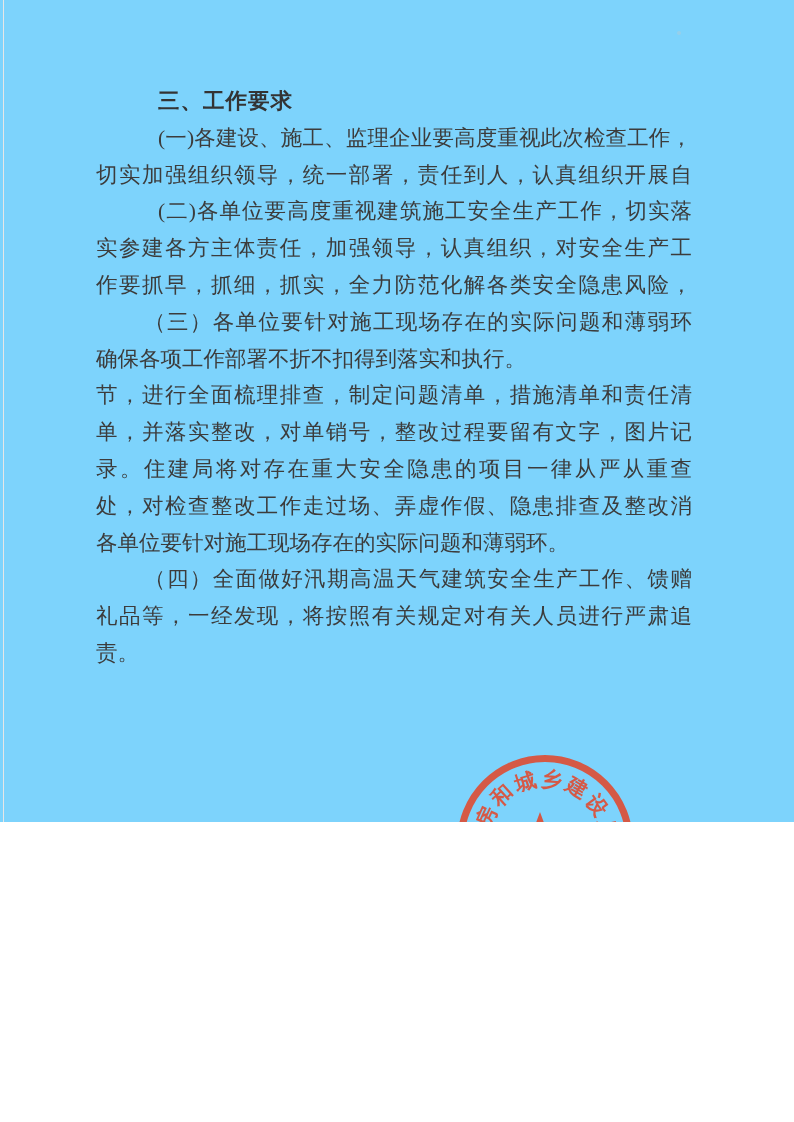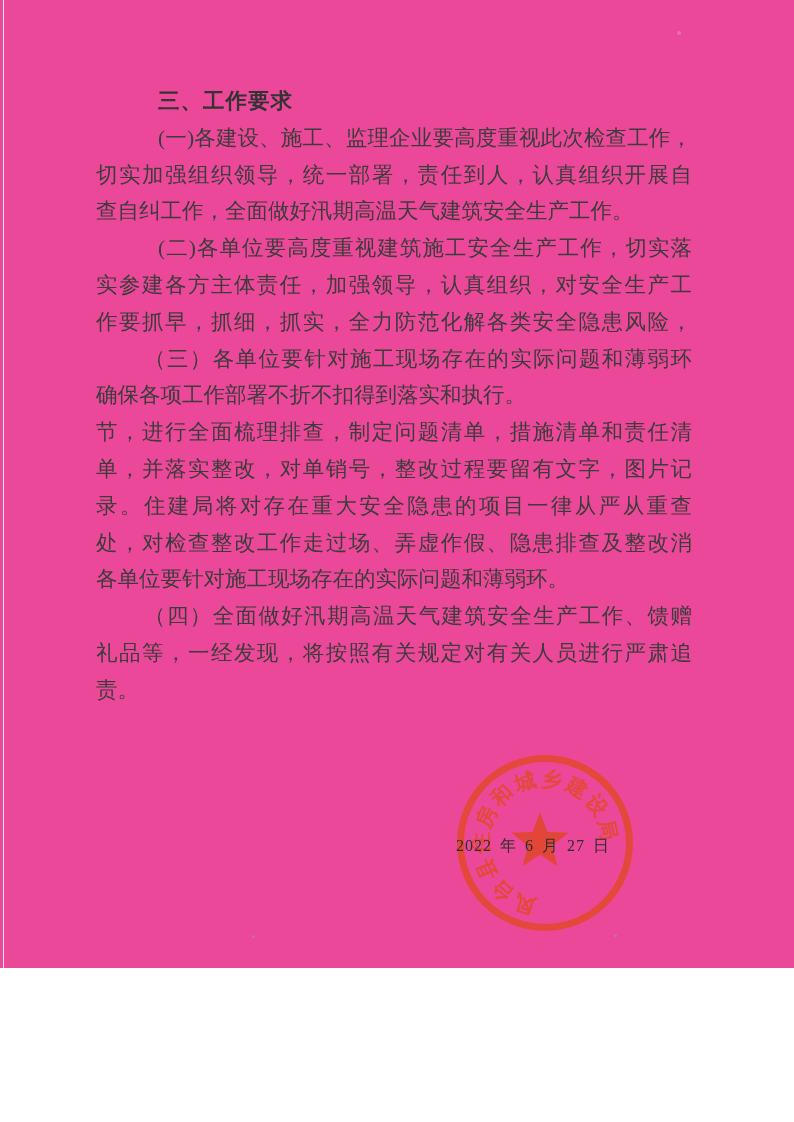--- a/index.html
+++ b/index.html
@@ -3,22 +3,22 @@
 <meta charset="utf-8">
 <style>
   html, body {
     margin: 0;
     padding: 0;
     background: #ffffff;
   }
   .page {
     position: relative;
     width: 794px;
-    height: 968px;
-    background: #ec4899;
+    height: 822px;
+    background: #7dd3fc;
     overflow: hidden;
     font-family: "Liberation Serif", "DejaVu Serif", serif;
   }
   .scan-edge {
     position: absolute;
     left: 3px;
     top: 0;
     width: 1px;
     height: 1122px;
     background: #e6e6e6;
@@ -108,21 +108,20 @@
 
 <div class="page">
 
   <div class="scan-edge"></div>
 
   <div class="doc-body">
     <div class="line heading-line indent-a">三、工作要求</div>
 
     <div class="line jl indent-a">(一)各建设、施工、监理企业要高度重视此次检查工作，</div>
     <div class="line jl">切实加强组织领导，统一部署，责任到人，认真组织开展自</div>
-    <div class="line">查自纠工作，全面做好汛期高温天气建筑安全生产工作。</div>
 
     <div class="line jl indent-a">(二)各单位要高度重视建筑施工安全生产工作，切实落</div>
     <div class="line jl">实参建各方主体责任，加强领导，认真组织，对安全生产工</div>
     <div class="line jl">作要抓早，抓细，抓实，全力防范化解各类安全隐患风险，</div>
     <div class="line jl indent-b">（三）各单位要针对施工现场存在的实际问题和薄弱环</div>
 
     <div class="line">确保各项工作部署不折不扣得到落实和执行。</div>
     <div class="line jl">节，进行全面梳理排查，制定问题清单，措施清单和责任清</div>
     <div class="line jl">单，并落实整改，对单销号，整改过程要留有文字，图片记</div>
     <div class="line jl">录。住建局将对存在重大安全隐患的项目一律从严从重查</div>

